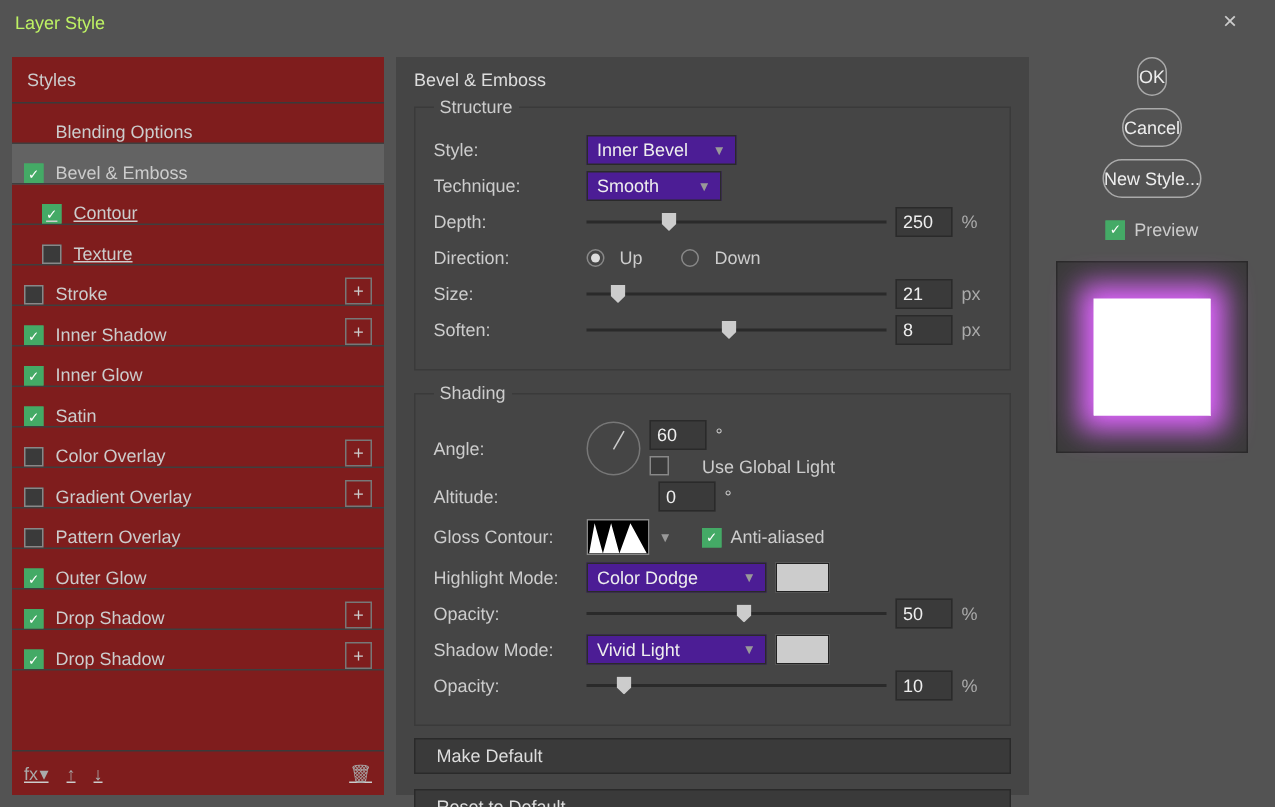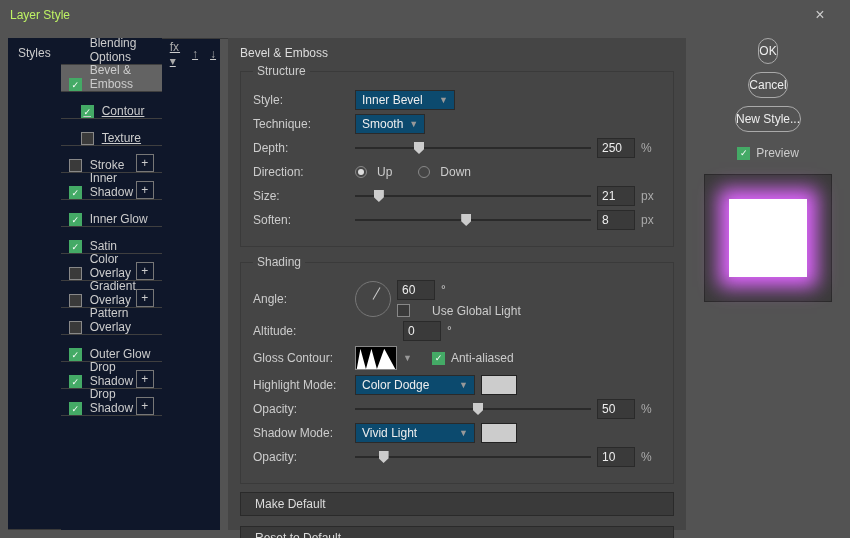--- a/index.html
+++ b/index.html
@@ -1,42 +1,42 @@
 <!DOCTYPE html>
 <html><head>
 <meta charset="utf-8">
 <style>
 * { box-sizing: border-box; margin: 0; padding: 0; font-family: "Segoe UI", Tahoma, sans-serif; font-size: 12px; }
 body { background: #535353; color: #ccc; width: 850px; height: 538px; overflow: hidden; }
 .titlebar { background: #535353; height: 30px; display: flex; align-items: center; padding: 0 10px; }
 .titlebar span { flex: 1; color: #bef264; }
 .close-x { width: 40px; text-align: center; font-size: 16px; color: #ccc; cursor: pointer; }
 .main { display: flex; height: 508px; padding: 8px; gap: 8px; }
-.left { width: 212px; background: #0f172a; display: flex; flex-direction: row; }
+.left { width: 248px; background: #7f1d1d; display: flex; flex-direction: column; }
 .styles-header { padding: 8px 10px; border-bottom: 1px solid #3a3a3a; }
 .style-list { flex: 1; }
 .style-row { display: flex; align-items: flex-end; height: 27px; padding: 0 8px; border-bottom: 1px solid #3f3f3f; cursor: pointer; }
 .style-row.sel { background: #636363; }
 .style-row.sub { padding-left: 20px; text-decoration: underline; }
 .style-row .chk { width: 13px; height: 13px; border: 1px solid #888; margin-right: 8px; display: flex; align-items: center; justify-content: center; font-size: 10px; color: #fff; background: #3a3a3a; }
 .style-row .chk.on { background: #4a6; border-color: #4a6; }
 .style-row .chk.on::after { content: "✓"; font-size: 9px; }
 .style-row.blending .chk { visibility: hidden; }
 .style-row .lbl { flex: 1; }
 .style-row .plus { width: 18px; height: 18px; border: 1px solid #777; display: flex; align-items: center; justify-content: center; font-size: 12px; }
 .left-footer { height: 30px; display: flex; align-items: center; padding: 0 8px; gap: 12px; border-top: 1px solid #3a3a3a; text-decoration: underline; }
 .left-footer span { color: #aaa; cursor: pointer; }
 .left-footer .trash { margin-left: auto; }
 .center { flex: 1; background: #454545; padding: 8px 12px; }
 .center h3 { font-weight: normal; color: #ddd; margin-bottom: 4px; }
 fieldset { border: 1px solid #3a3a3a; padding: 10px 12px 14px; margin-bottom: 8px; }
 legend { padding: 0 4px; color: #ccc; }
 .row { display: flex; align-items: center; height: 24px; gap: 6px; }
 .row .lab { width: 96px; color: #ccc; }
-.dropdown { background: #0c4a6e; border: 1px solid #2a2a2a; height: 20px; padding: 0 6px; display: flex; align-items: center; gap: 6px; color: #eee; cursor: pointer; }
+.dropdown { background: #4c1d95; border: 1px solid #2a2a2a; height: 20px; padding: 0 6px; display: flex; align-items: center; gap: 6px; color: #eee; cursor: pointer; }
 .dropdown .arr { margin-left: auto; font-size: 9px; color: #999; }
 .slider { position: relative; flex: 1; height: 18px; display: flex; align-items: center; }
 .slider .track { height: 2px; background: #2a2a2a; width: 100%; }
 .slider .thumb { position: absolute; top: 3px; width: 10px; height: 12px; background: #ccc; clip-path: polygon(0 0, 100% 0, 100% 60%, 50% 100%, 0 60%); }
 .numbox { width: 38px; height: 20px; background: #3a3a3a; border: 1px solid #2a2a2a; color: #eee; padding: 0 4px; display: flex; align-items: center; }
 .unit { width: 20px; color: #aaa; }
 .radio { width: 12px; height: 12px; border-radius: 50%; border: 1px solid #888; margin-right: 4px; display: inline-flex; align-items: center; justify-content: center; }
 .radio.on::after { content: ""; width: 6px; height: 6px; background: #ddd; border-radius: 50%; }
 .chk2 { width: 13px; height: 13px; border: 1px solid #888; display: inline-flex; align-items: center; justify-content: center; background: #3a3a3a; }
 .chk2.on { background: #4a6; border-color: #4a6; }
@@ -145,21 +145,21 @@
       <legend>Structure</legend>
       <div class="row">
         <div class="lab">Style:</div>
         <div class="dropdown" style="width:100px">
           <span>Inner Bevel</span>
             <span class="arr">▼</span>
         </div>
       </div>
       <div class="row">
         <div class="lab">Technique:</div>
-        <div class="dropdown" style="width:70px">
+        <div class="dropdown" style="width:90px">
           <span>Smooth</span>
             <span class="arr">▼</span>
         </div>
       </div>
       <div class="row">
         <div class="lab">Depth:</div>
         <div class="slider" style="width:130px">
             <div class="track"></div>
             <div class="thumb" style="left:25%"></div>
           </div>

